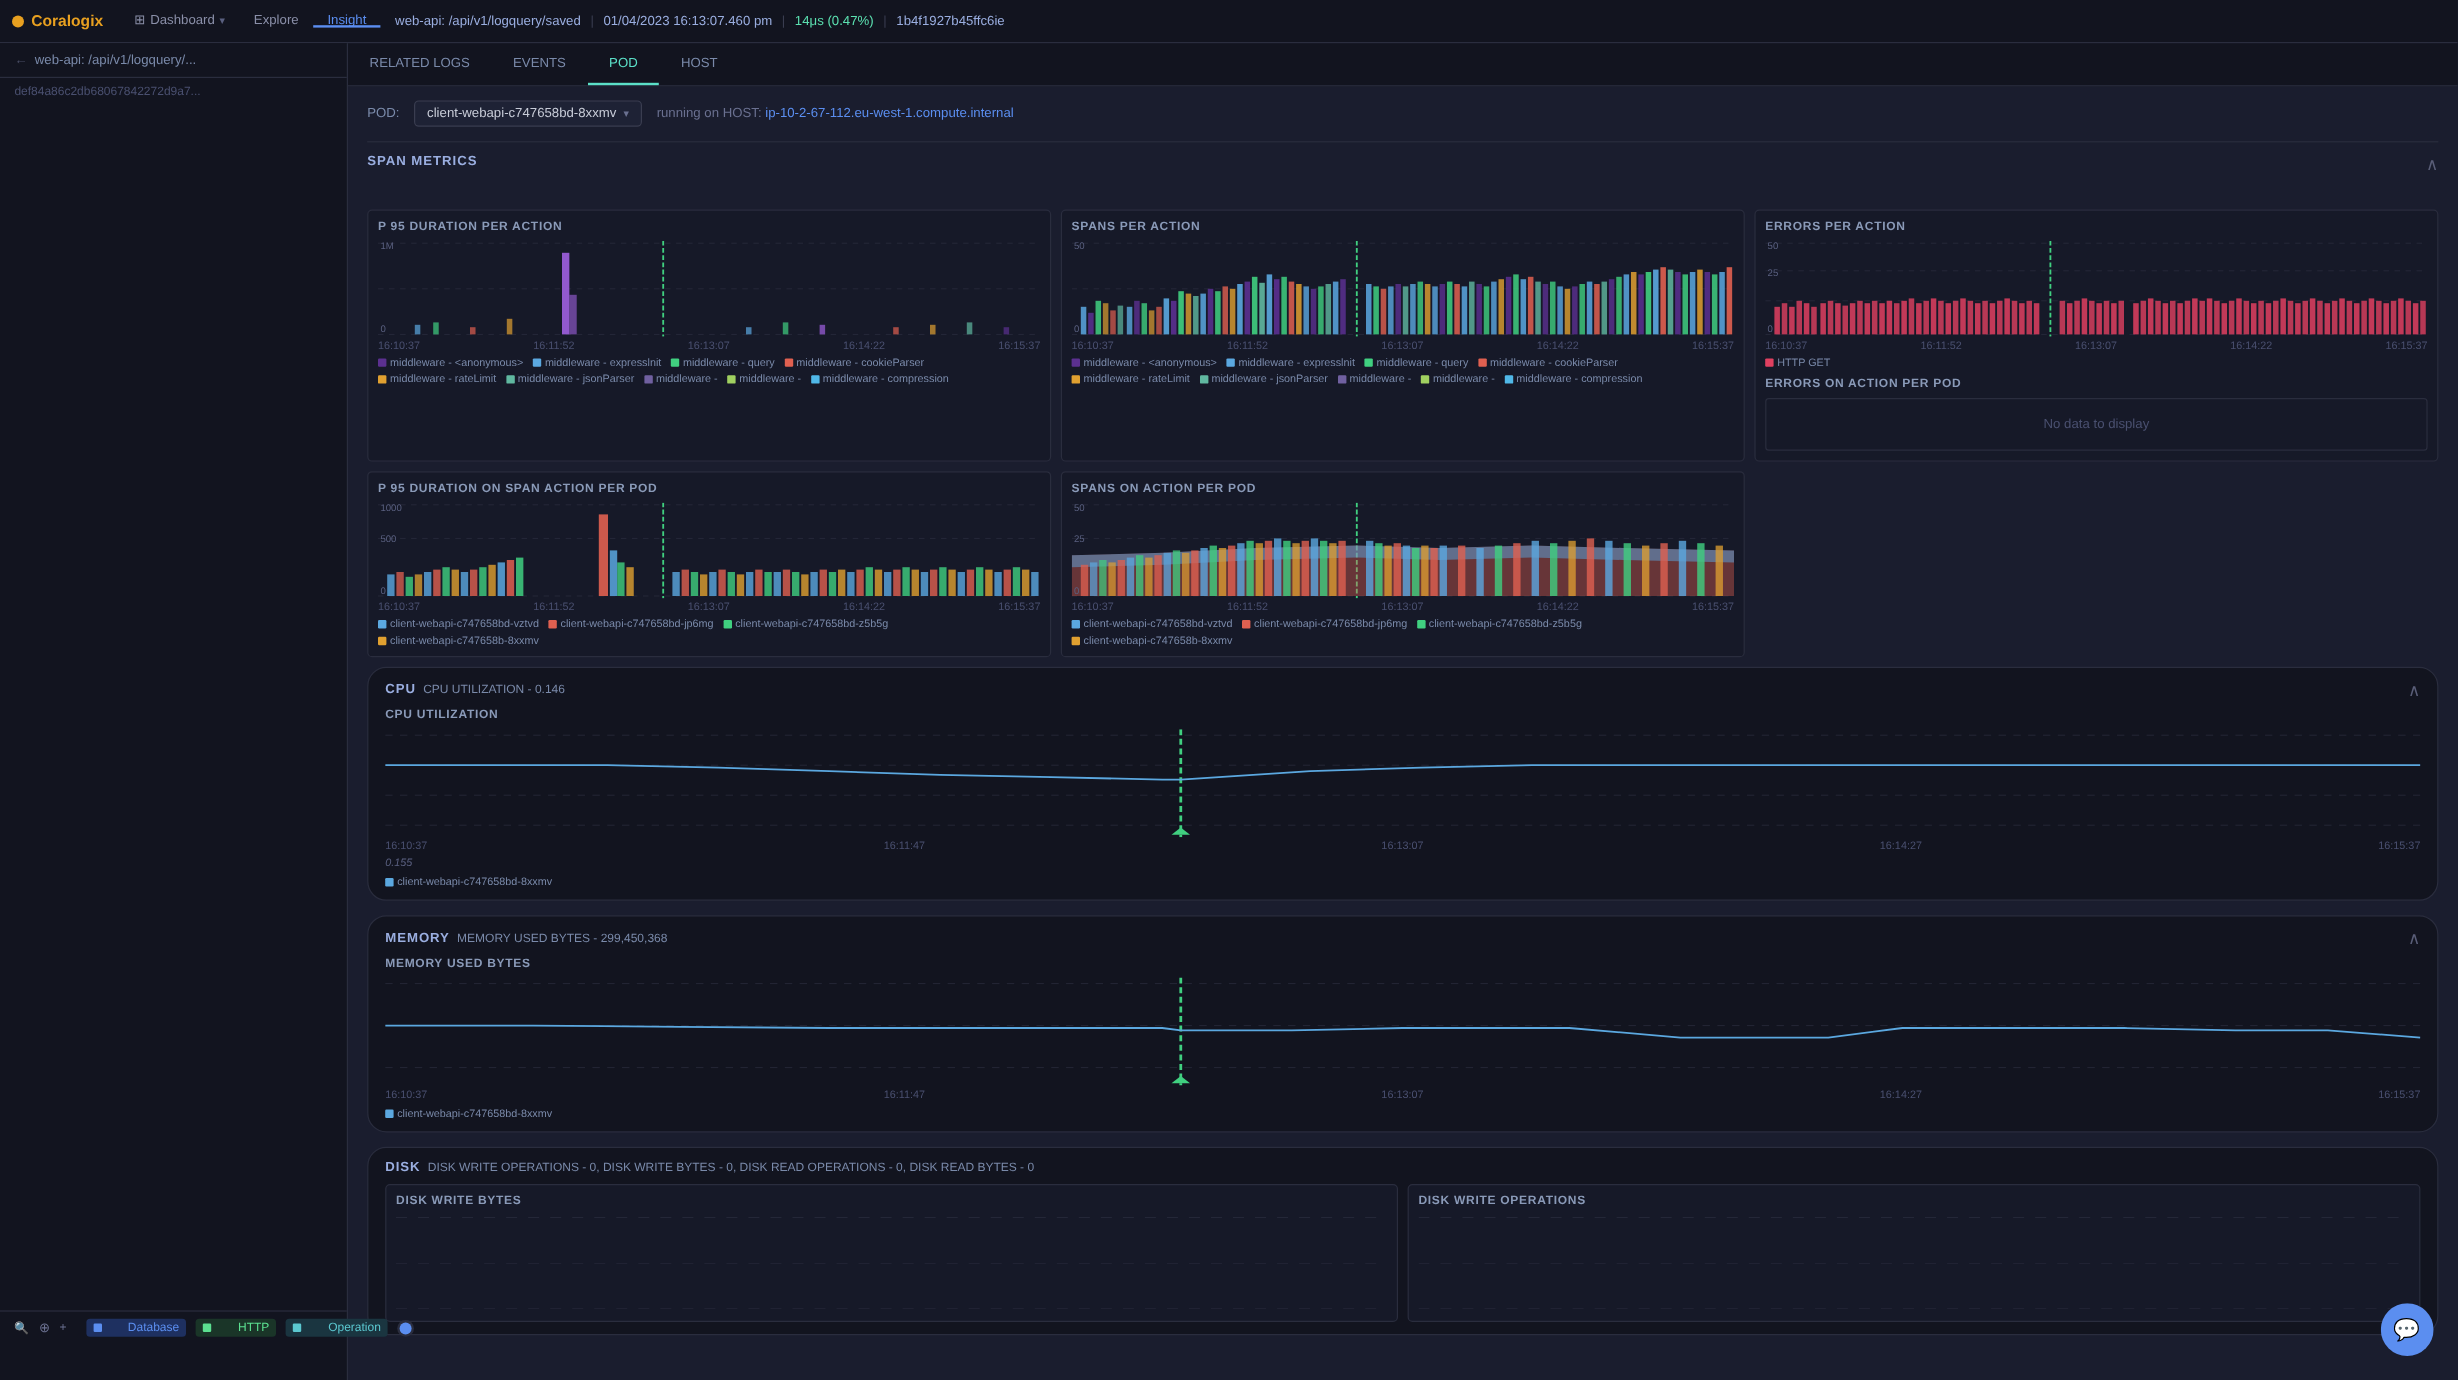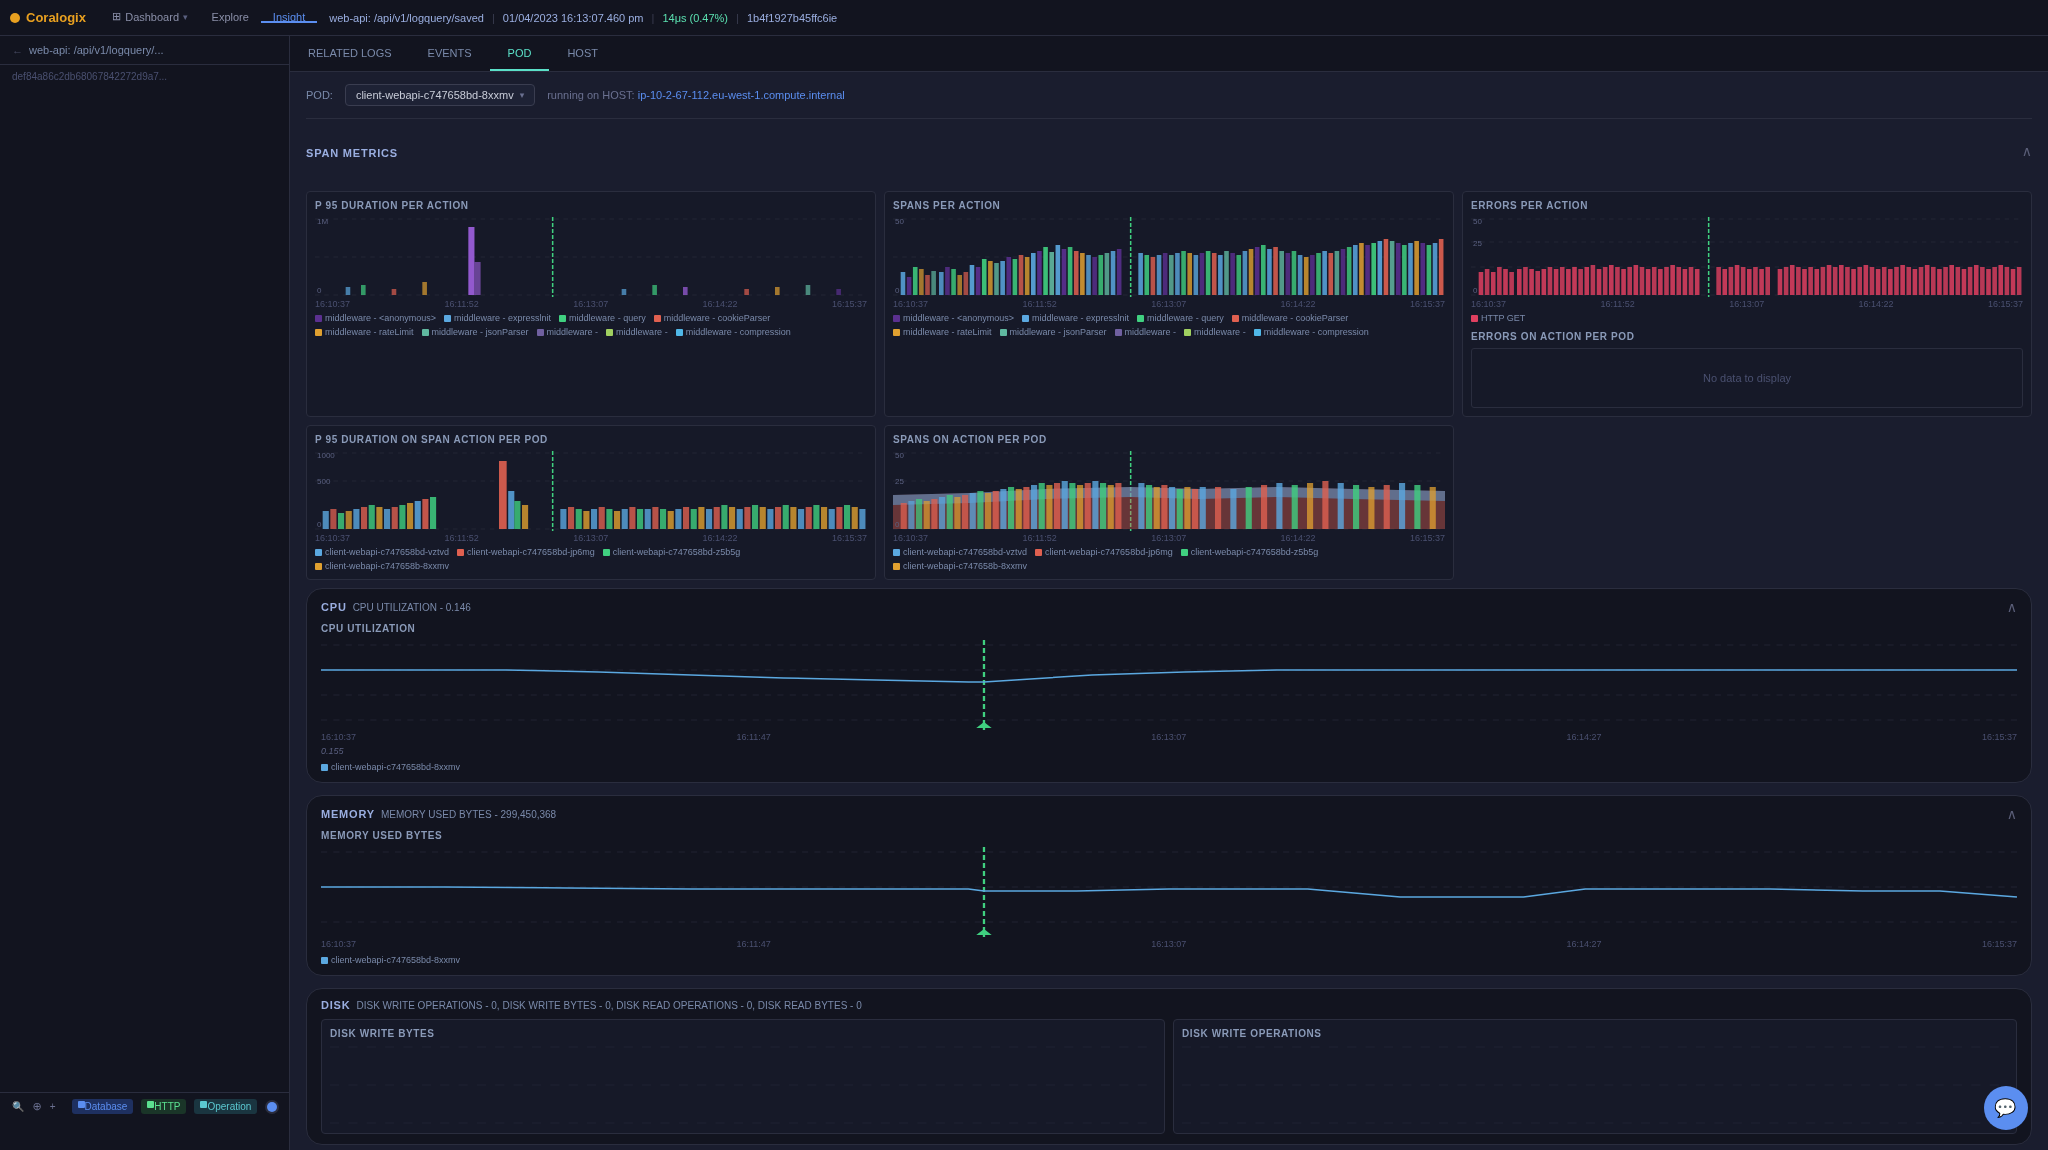--- a/index.html
+++ b/index.html
@@ -65,21 +65,21 @@
     .sidebar-breadcrumb .bc-arrow { color: #4a4e66; }
     .sidebar-breadcrumb .bc-path { color: #7a8aaa; }
     .sidebar-bottom-icons {
       position: absolute; bottom: 30px; left: 0; right: 0;
       display: flex; align-items: center; gap: 8px;
       padding: 6px 12px;
       border-top: 1px solid #2a2d3e;
       color: #6a7090; font-size: 10px;
     }
     .sidebar-badge {
-      display: inline-flex; align-items: flex-start; gap: 0;
+      display: inline-flex; align-items: center; gap: 22px;
       padding: 2px 6px; border-radius: 3px; font-size: 10px;
     }
     .badge-blue { background: #1e3060; color: #5b8ef0; }
     .badge-green { background: #1a3528; color: #5be090; }
     .badge-teal { background: #1a3540; color: #5bc8d0; }
 
     
     .second-nav {
       position: fixed;
       top: 36px; left: 290px; right: 0;
@@ -117,24 +117,24 @@
       color: #c8ccd8; font-size: 11px;
       padding: 4px 10px; border-radius: 4px;
       display: flex; align-items: center; gap: 6px; cursor: pointer;
     }
     .pod-selector .chevron { color: #6a7090; font-size: 9px; }
     .running-on { color: #6a7090; font-size: 11px; }
     .running-on a { color: #5b8ef0; }
 
     
     .section-header {
-      display: flex; align-items: flex-end; justify-content: space-between;
-      padding: 24px 0;
+      display: flex; align-items: flex-start; justify-content: space-between;
+      padding: 10px 0;
       border-top: 1px solid #2a2d3e;
-      margin-bottom: 8px;
+      margin-bottom: 20px;
     }
     .section-header-title {
       font-size: 11px; font-weight: bold; color: #9aaee0; letter-spacing: 0.8px;
       text-transform: uppercase;
     }
     .collapse-btn {
       color: #5a5e78; cursor: pointer; font-size: 14px;
     }
 
     
@@ -659,21 +659,21 @@
           <span>16:15:37</span>
       </div>
       <div class="legend">
         <div class="legend-item">
             <div class="legend-dot" style="background:#e04060"></div>
             <span>HTTP GET</span>
           </div>
       </div>
       <div style="margin-top:8px;">
         <div class="chart-title">ERRORS ON ACTION PER POD</div>
-        <div style="height:60px; background:#161928; border:1px solid #2a2d3e; border-radius:3px; display:flex; align-items:center; justify-content:center; margin-top:4px;">
+        <div style="height:44px; background:#161928; border:1px solid #2a2d3e; border-radius:3px; display:flex; align-items:center; justify-content:center; margin-top:4px;">
           <span style="color:#4a5070; font-size:11px;">No data to display</span>
         </div>
       </div>
     </div>
   </div>
 
   <div class="chart-grid-2">
 
     <div class="chart-panel">
       <div class="chart-title">P 95 DURATION ON SPAN ACTION PER POD</div>

